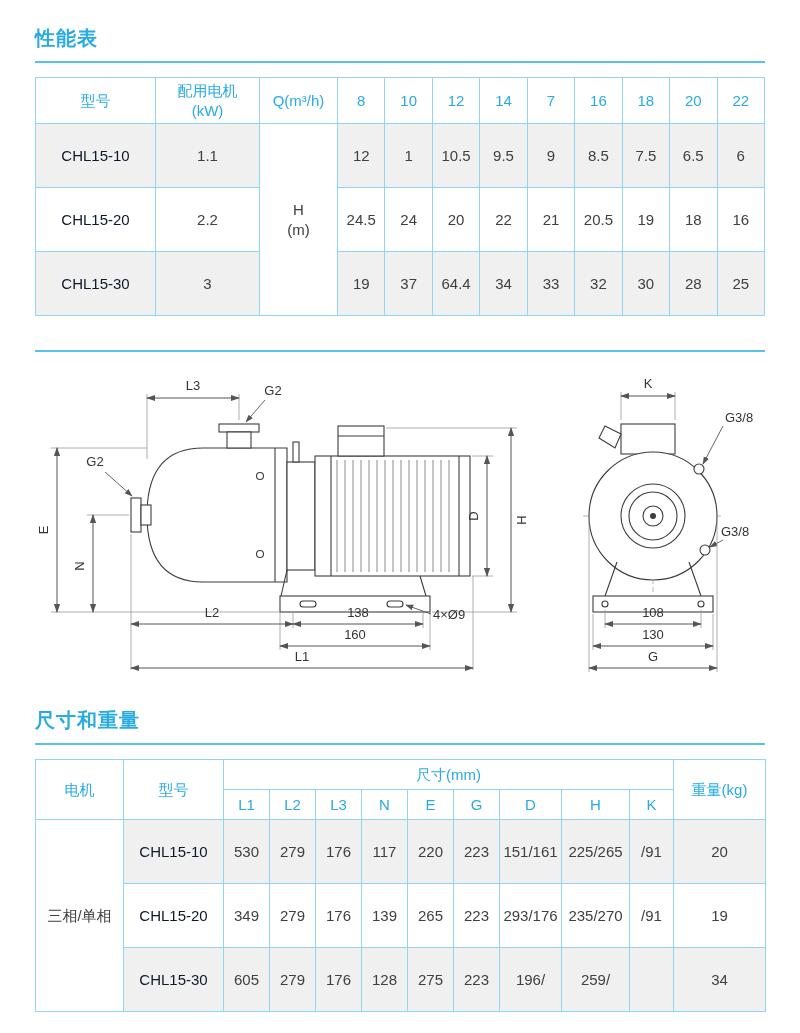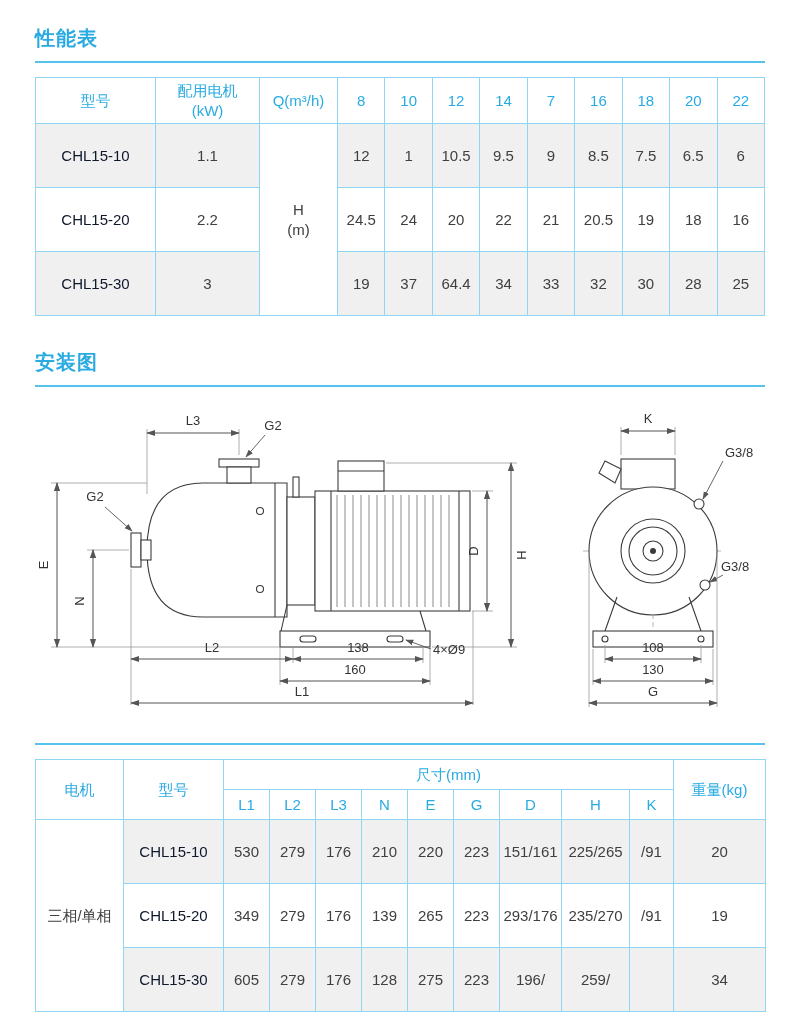--- a/index.html
+++ b/index.html
@@ -104,21 +104,20 @@
           <td>32</td>
           <td>30</td>
           <td>28</td>
           <td>25</td>
         </tr>
       </tbody>
     </table>
   </section>
 
   <section class="sec" style="margin-bottom:24px">
-    <h2 class="sec-title">安装图</h2>
     <div class="title-rule"></div>
 
     <div class="drawings">
 
       <svg width="500" height="320" viewBox="0 0 500 320">
         <defs>
           <marker id="ar1" viewBox="0 0 10 10" refX="9" refY="5" markerWidth="9" markerHeight="9" orient="auto-start-reverse">
             <path d="M0,1.5 L10,5 L0,8.5 z" fill="#555"></path>
           </marker>
         </defs>
@@ -240,20 +239,21 @@
           <path class="ext" d="M24,155 V308 M152,155 V308"></path>
           <line class="dim" x1="24" y1="304" x2="152" y2="304" marker-start="url(#ar2)" marker-end="url(#ar2)"></line>
           <text x="88" y="297">G</text>
         </g>
       </svg>
 
     </div>
   </section>
 
   <section class="sec">
+    <h2 class="sec-title">尺寸和重量</h2>
     <div class="title-rule"></div>
 
     <table class="tbl dims">
       <colgroup>
         <col style="width:88px">
           <col style="width:100px">
         <col style="width:46px">
           <col style="width:46px">
           <col style="width:46px">
         <col style="width:46px">
@@ -282,21 +282,21 @@
           <th>H</th>
           <th>K</th>
         </tr>
 
         <tr class="shade">
           <td class="wcell" rowspan="3">三相/单相</td>
           <td class="model">CHL15-10</td>
           <td>530</td>
           <td>279</td>
           <td>176</td>
-          <td>210</td>
+          <td>117</td>
           <td>220</td>
           <td>223</td>
           <td>151/161</td>
           <td>225/265</td>
           <td>/91</td>
           <td>20</td>
         </tr>
 
         <tr>
           <td class="model">CHL15-20</td>

